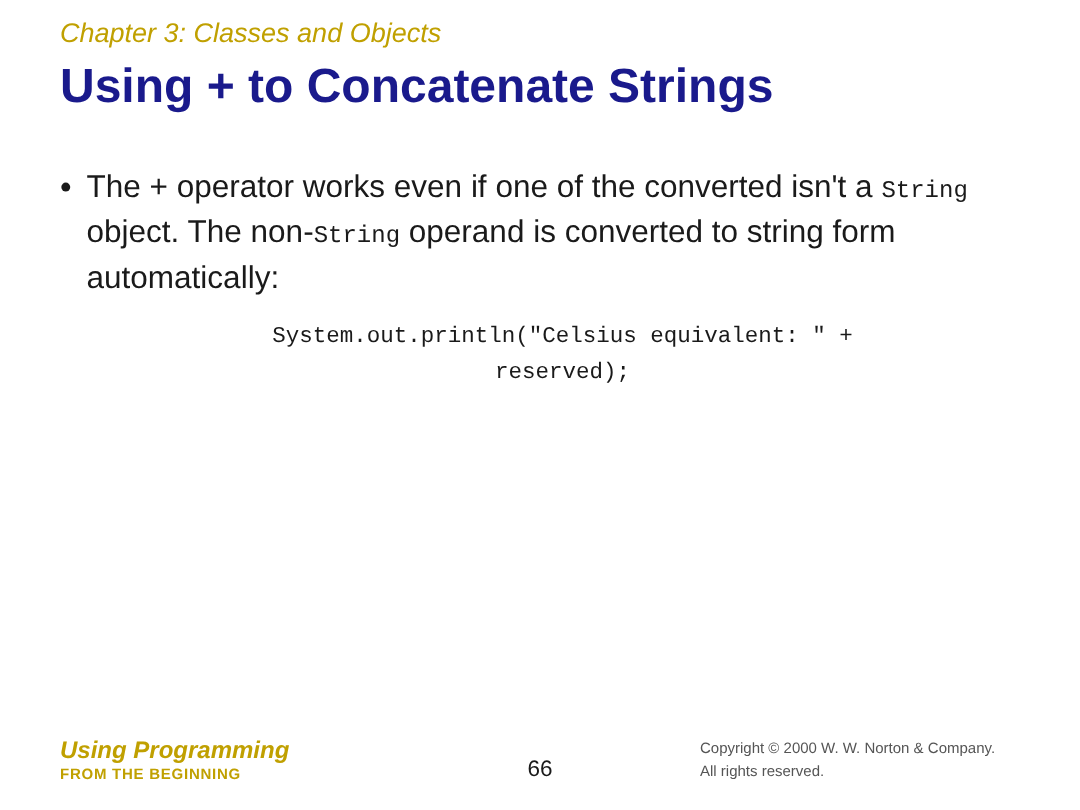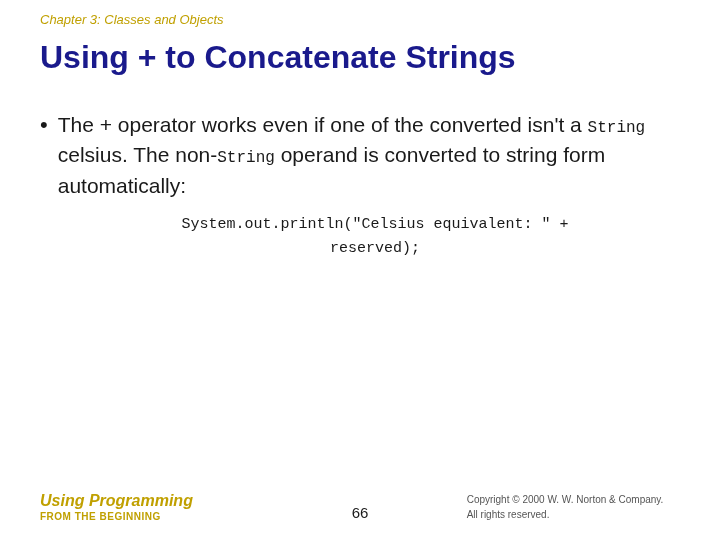--- a/index.html
+++ b/index.html
@@ -19,21 +19,21 @@
       background: #ffffff;
       position: relative;
       padding: 0;
     }
 
     .chapter-header {
       position: absolute;
       top: 12px;
       left: 40px;
       color: #c0a000;
-      font-size: 13px;
+      font-size: 18px;
       font-style: italic;
       font-weight: normal;
     }
 
     .title {
       position: absolute;
       top: 38px;
       left: 40px;
       right: 40px;
       font-size: 32px;
@@ -141,21 +141,21 @@
 
   <div class="chapter-header">Chapter 3: Classes and Objects</div>
 
   <div class="title">Using + to Concatenate Strings</div>
 
   <div class="content-area">
 
     <div class="bullet-item">
       <span class="bullet-dot">•</span>
       <span class="bullet-text">
-        <span>The + operator works even if one of the converted isn't a </span><span class="mono">String</span><span> celsius. The non-</span><span class="mono">String</span><span> operand is converted to string form automatically:</span>
+        <span>The + operator works even if one of the converted isn't a </span><span class="mono">String</span><span> object. The non-</span><span class="mono">String</span><span> operand is converted to string form automatically:</span>
       </span>
     </div>
 
     <div class="code-block">
       <div>System.out.println("Celsius equivalent: " +</div>
       <div>                   reserved);</div>
     </div>
 
   </div>
 

